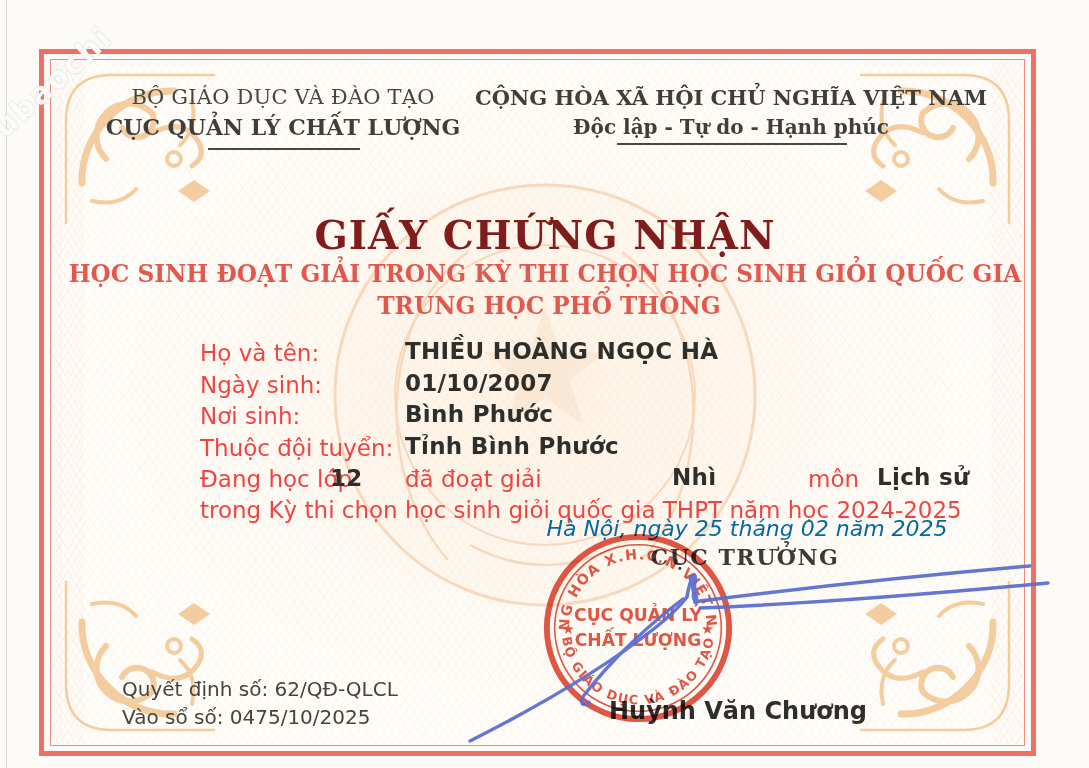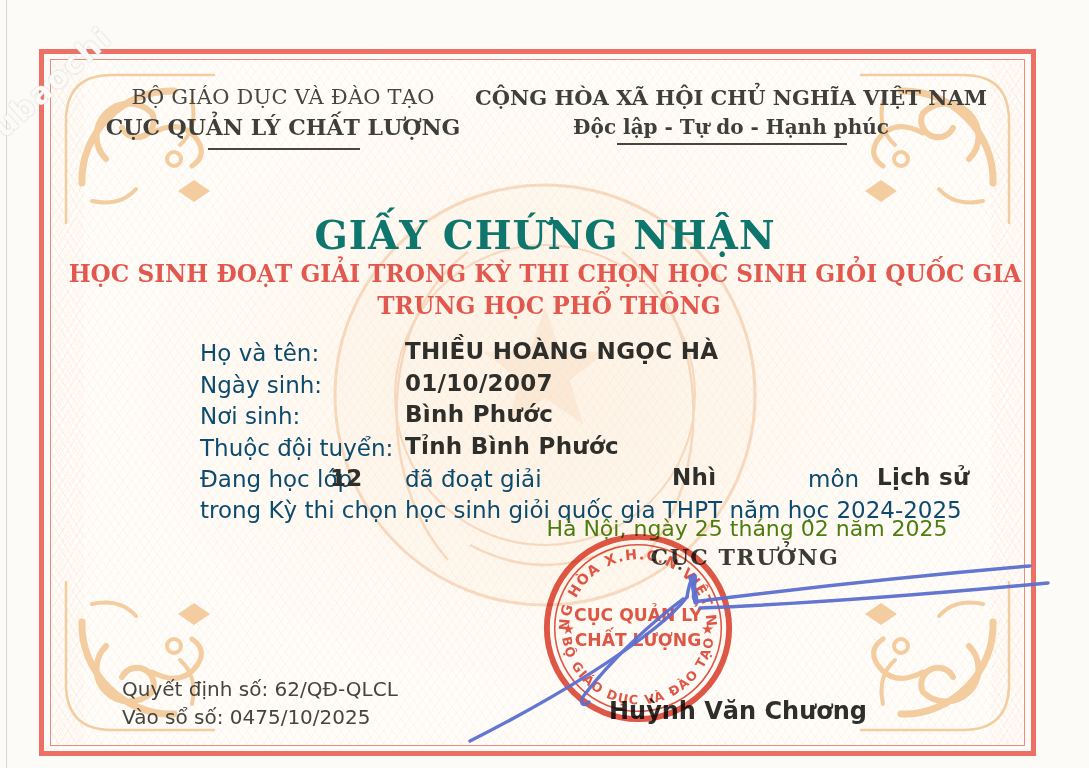--- a/index.html
+++ b/index.html
@@ -36,27 +36,27 @@
   svg.deco{position:absolute;left:0;top:0;width:1089px;height:768px;pointer-events:none;}
 
   .txt{position:absolute; white-space:nowrap;}
   .serif{font-family:"DejaVu Serif","Liberation Serif",serif;}
   .center{transform:translateX(-50%);}
 
   .hdr1{font-size:21px; color:#454542; letter-spacing:.2px;}
   .hdr2{font-size:22px; font-weight:bold; color:#3e3e3b;}
   .rule{position:absolute; height:2px; background:#47473f;}
 
-  .title-main{font-size:39px; font-weight:bold; color:#0f766e; letter-spacing:1px;}
+  .title-main{font-size:39px; font-weight:bold; color:#7f1d1d; letter-spacing:1px;}
   .title-sub{font-size:25px; font-weight:bold; color:#e2584e;}
   .squish{display:inline-block; transform:scaleX(.93); transform-origin:center;}
 
-  .lbl{font-size:23px; color:#0c4a6e;}
+  .lbl{font-size:23px; color:#ef4444;}
   .val{font-size:23px; font-weight:bold; color:#2e2e2b; letter-spacing:.3px;}
-  .date-line{font-size:22px; color:#4d7c0f;}
+  .date-line{font-size:22px; font-style:italic; color:#0369a1;}
   .sign-title{font-size:22px; font-weight:bold; color:#3b3b36; letter-spacing:1.5px;}
   .sign-name{font-size:24px; font-weight:bold; color:#2e2e2b;}
   .foot{font-size:20px; color:#45453f;}
 
   .seal-svg{position:absolute; left:540px; top:530px; width:196px; height:196px;
             mix-blend-mode:multiply; opacity:.92;}
   .sig-svg{position:absolute; left:0; top:0; width:1089px; height:768px; pointer-events:none;}
 
   .watermark{
     position:absolute; left:-14px; top:118px; font-size:30px; font-weight:bold;

